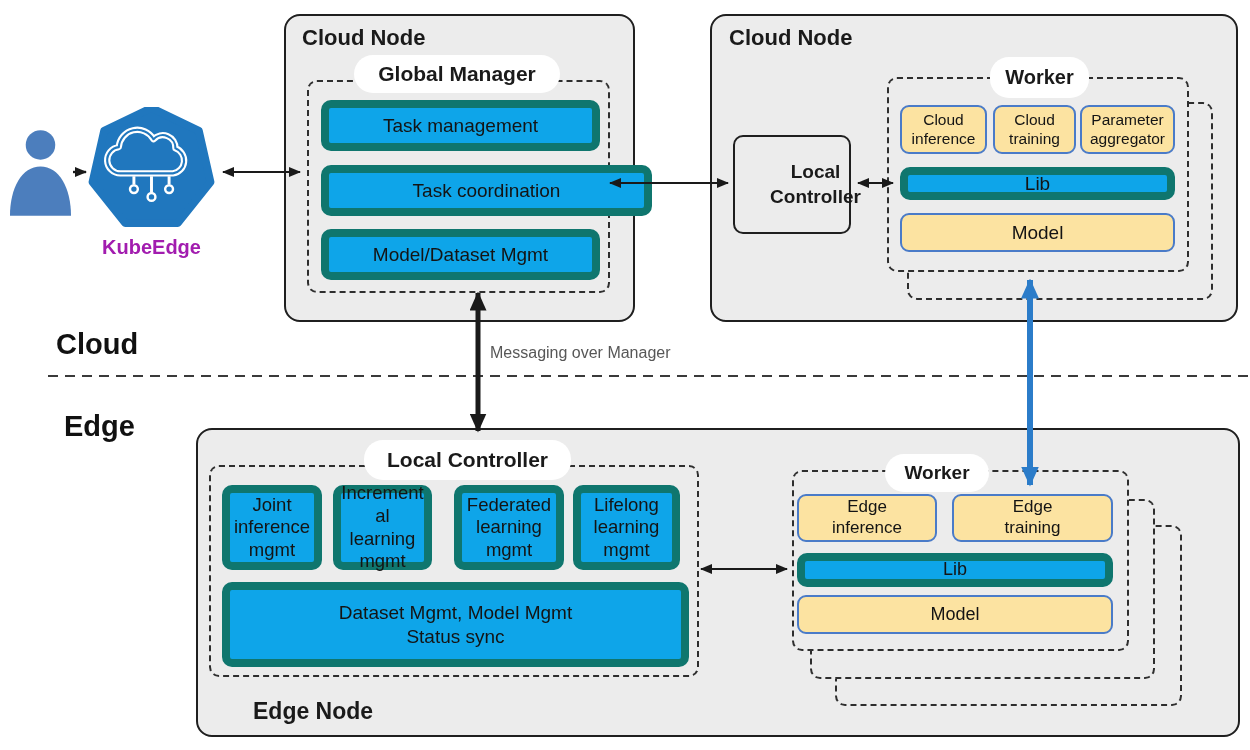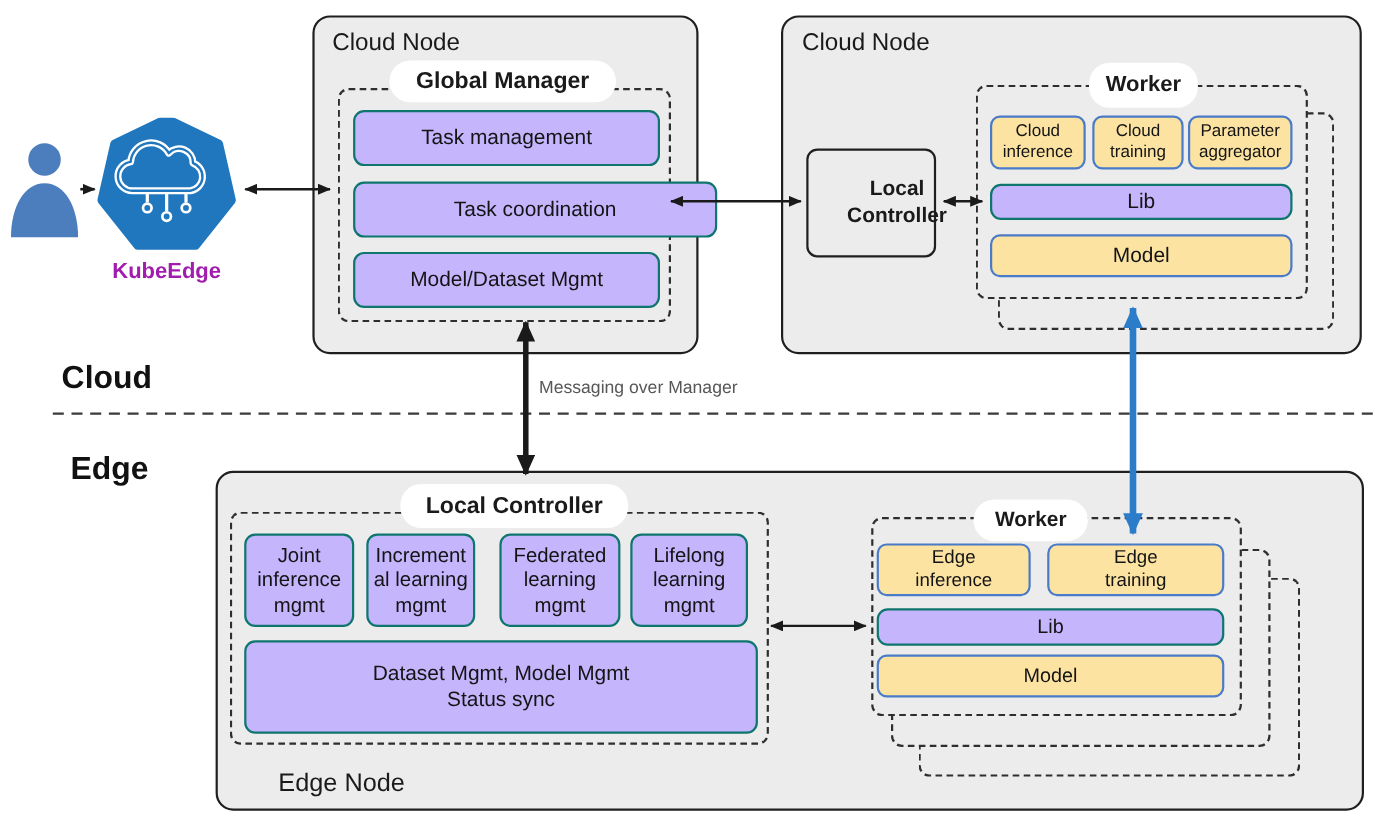--- a/index.html
+++ b/index.html
@@ -1,25 +1,25 @@
 <!DOCTYPE html>
 <html><head>
 <meta charset="utf-8">
 <style>
   html,body{margin:0;padding:0;background:#fff;}
   #canvas{position:relative;width:1250px;height:750px;background:#ffffff;
           font-family:"Liberation Sans",sans-serif;overflow:hidden;}
   .node{position:absolute;background:#ECECEC;border:2.5px solid #1f1f1f;border-radius:16px;box-sizing:border-box;}
-  .ntitle{position:absolute;font-weight:400;font-size:22px;color:#1a1a1a;}
+  .ntitle{position:absolute;font-weight:700;font-size:22px;color:#1a1a1a;}
   .dashedbox{position:absolute;background:#ECECEC;border:2px dashed #2e2e2e;border-radius:10px;box-sizing:border-box;}
   .wlabel{position:absolute;background:#ffffff;display:flex;align-items:center;justify-content:center;
           font-weight:700;color:#1a1a1a;border-radius:19px;}
   .cbox{position:absolute;display:flex;align-items:center;justify-content:center;text-align:center;
         color:#141414;white-space:pre-line;line-height:1.22;box-sizing:border-box;}
-  .blue{background:#c4b5fd;border:2px solid #0f766e;border-radius:10px;}
+  .blue{background:#0ea5e9;border:8px solid #0f766e;border-radius:10px;}
   .yellow{background:#FCE3A1;border:2px solid #4A7BC8;border-radius:9px;}
   .lc{position:absolute;border:2.5px solid #1f1f1f;border-radius:10px;display:flex;align-items:center;
       justify-content:center;text-align:center;font-weight:700;font-size:19px;white-space:pre-line;
       color:#1a1a1a;line-height:1.3;box-sizing:border-box;background:transparent;padding-left:47px;}
   .zone{position:absolute;font-weight:700;font-size:29px;color:#111;}
   .msg{position:absolute;font-size:16px;color:#575757;}
   .kelabel{position:absolute;font-weight:700;font-size:20px;color:#a21caf;text-align:center;}
   svg{display:block;}
 </style>
 </head>

